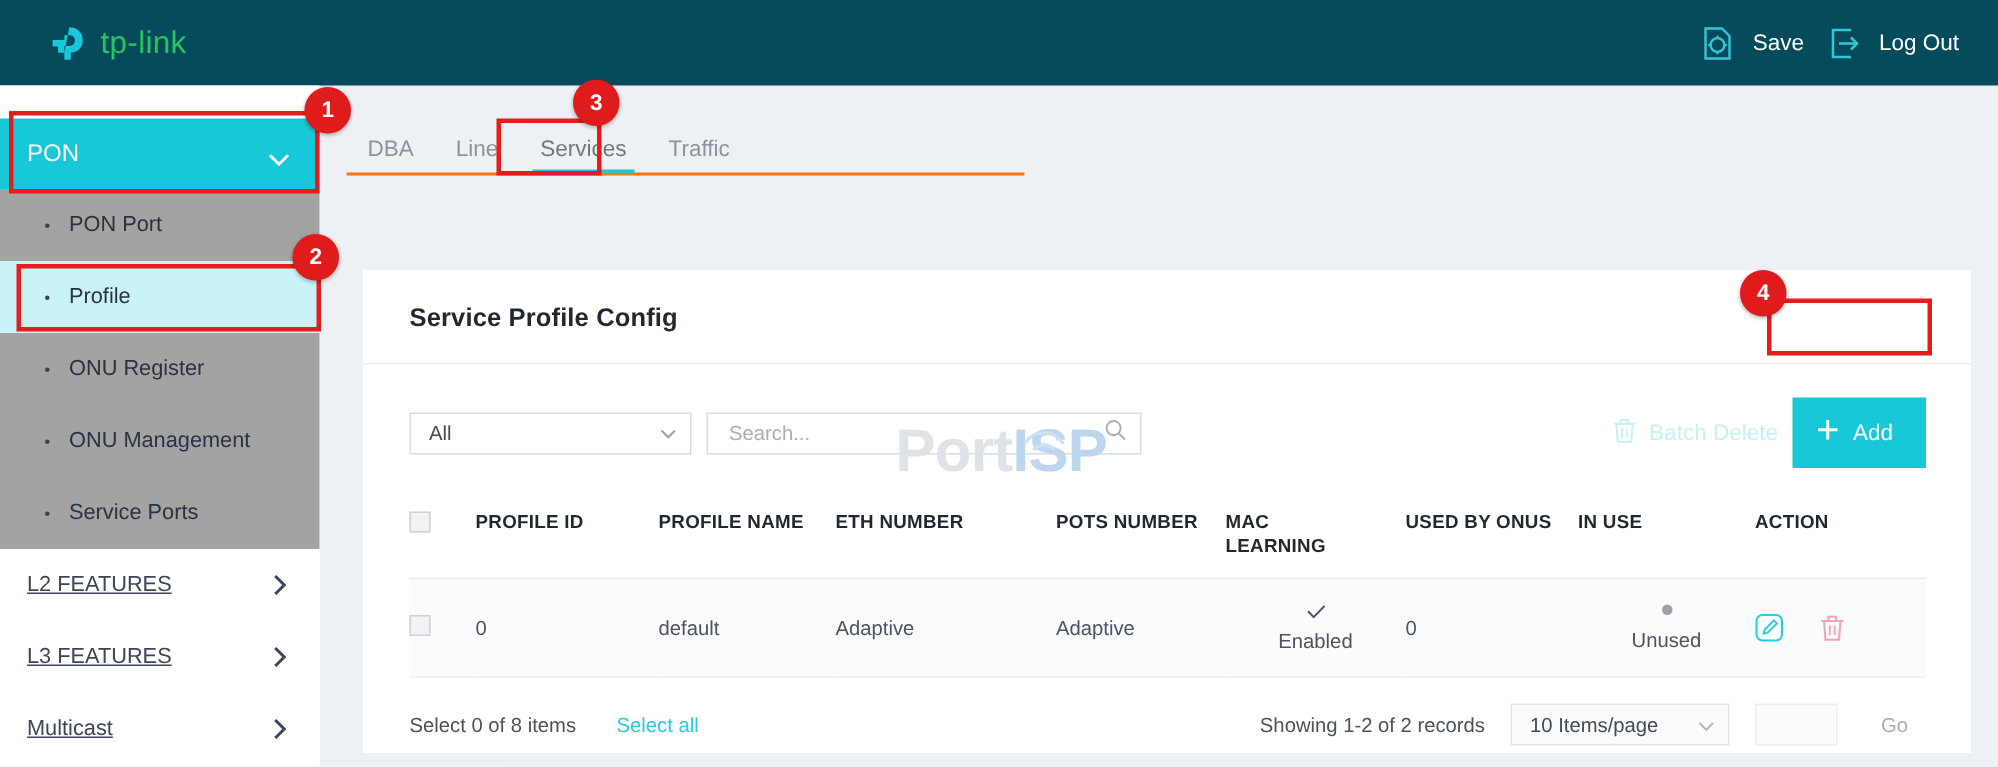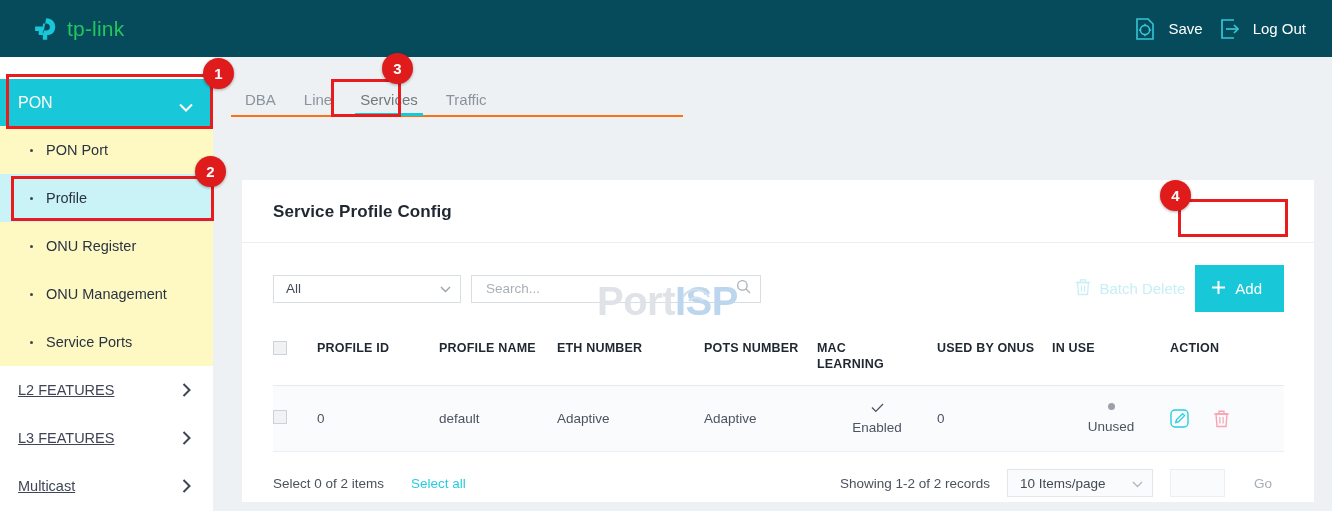--- a/index.html
+++ b/index.html
@@ -35,21 +35,21 @@
     height: 47px; margin: 22px 0 0 0;
     background: #18c8d8; color: #ffffff;
     display: flex; align-items: center; justify-content: space-between;
     padding: 0 20px 0 18px; font-size: 16px; cursor: pointer;
   }
   .chev-down { width: 14px; height: 9px; }
   .sub-group { background: #eefbfd; padding: 0; }
   .sub-item {
     height: 48px; display: flex; align-items: center;
     padding-left: 30px; font-size: 14.5px; color: #2a3342; cursor: pointer;
-    background: #fef9c3;
+    background: #a3a3a3;
   }
   .sub-item.active { background: #caf3f8; }
   .bullet { width: 3px; height: 3px; border-radius: 50%; background: #3b4452; margin-right: 13px; flex: none; }
   .grp-item {
     height: 48px; display: flex; align-items: center; justify-content: space-between;
     padding: 0 22px 0 18px; font-size: 14.5px; color: #3d4656; cursor: pointer;
     background: #ffffff;
     text-decoration: underline;
   }
   .chev-right { width: 9px; height: 14px; }
@@ -400,21 +400,21 @@
                     <line x1="10.1" y1="8" x2="10.1" y2="14.5" stroke="#f9a3b0" stroke-width="1.2"></line>
                   </svg>
                 </span>
               </span>
             </td>
           </tr>
         </tbody>
       </table>
 
       <div class="foot">
-        <span>Select 0 of 2 items</span>
+        <span>Select 0 of 8 items</span>
         <span class="link-cyan">Select all</span>
         <div class="foot-right">
           <span>Showing 1-2 of 2 records</span>
           <div class="pp-select">
             <span>10 Items/page</span>
             <span>
               <svg width="11" height="7" viewBox="0 0 11 7">
                 <polyline points="1,1 5.5,5.5 10,1" fill="none" stroke="#b2b9c0" stroke-width="1.4"></polyline>
               </svg>
             </span>

